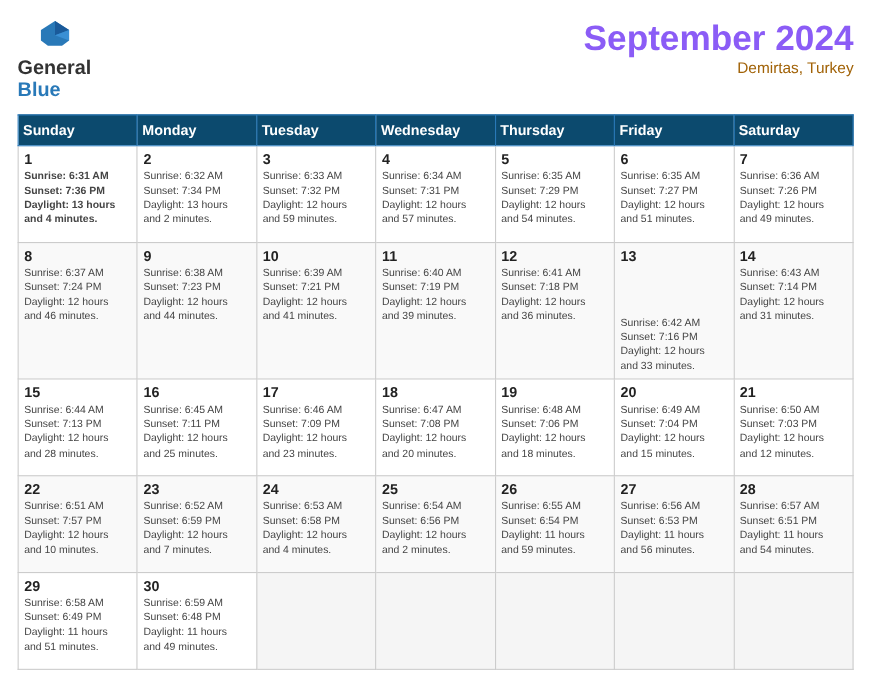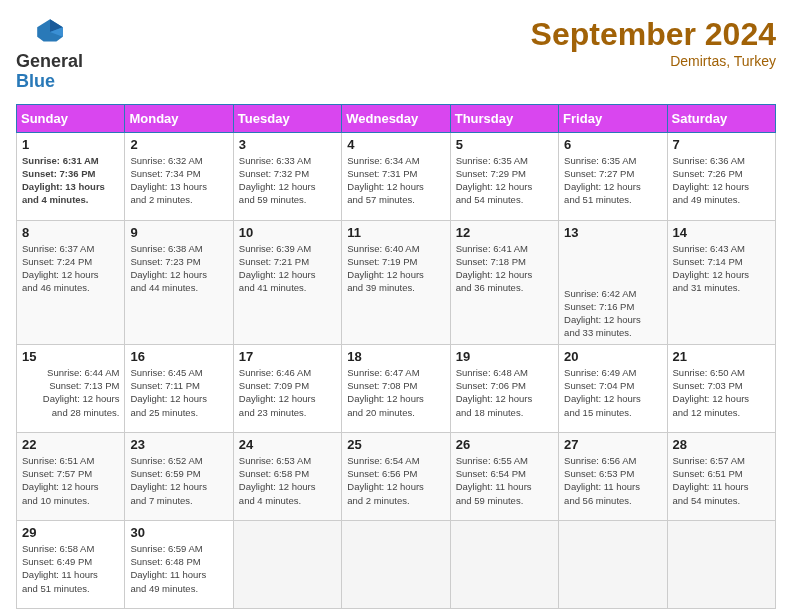--- a/index.html
+++ b/index.html
@@ -31,33 +31,33 @@
     .logo-icon {
       width: 32px;
       height: 32px;
     }
     .title-block {
       text-align: right;
     }
     .month-title {
       font-size: 32px;
       font-weight: bold;
-      color: #a16207;
+      color: #8b5cf6;
     }
     .subtitle {
       font-size: 14px;
       color: #a16207;
     }
     table {
       width: 100%;
       border-collapse: collapse;
       table-layout: fixed;
     }
     thead tr th {
-      background: #d946ef;
+      background: #0c4a6e;
       color: #fff;
       font-size: 13px;
       font-weight: bold;
       padding: 6px 4px;
       text-align: left;
       border: 1px solid #2979b8;
     }
     tbody tr td {
       vertical-align: top;
       border: 1px solid #ccc;
@@ -221,21 +221,21 @@
           <span class="day-number">14</span>
           <div class="day-info" style="white-space: pre-line;">Sunrise: 6:43 AM
 Sunset: 7:14 PM
 Daylight: 12 hours
 and 31 minutes.</div>
         </td>
       </tr>
       <tr>
         <td>
           <span class="day-number">15</span>
-          <div class="day-info" style="white-space: pre-line; text-align: right;">Sunrise: 6:44 AM
+          <div class="day-info" style="white-space: pre-line;">Sunrise: 6:44 AM
 Sunset: 7:13 PM
 Daylight: 12 hours
 and 28 minutes.</div>
         </td>
         <td>
           <span class="day-number">16</span>
           <div class="day-info" style="white-space: pre-line;">Sunrise: 6:45 AM
 Sunset: 7:11 PM
 Daylight: 12 hours
 and 25 minutes.</div>

